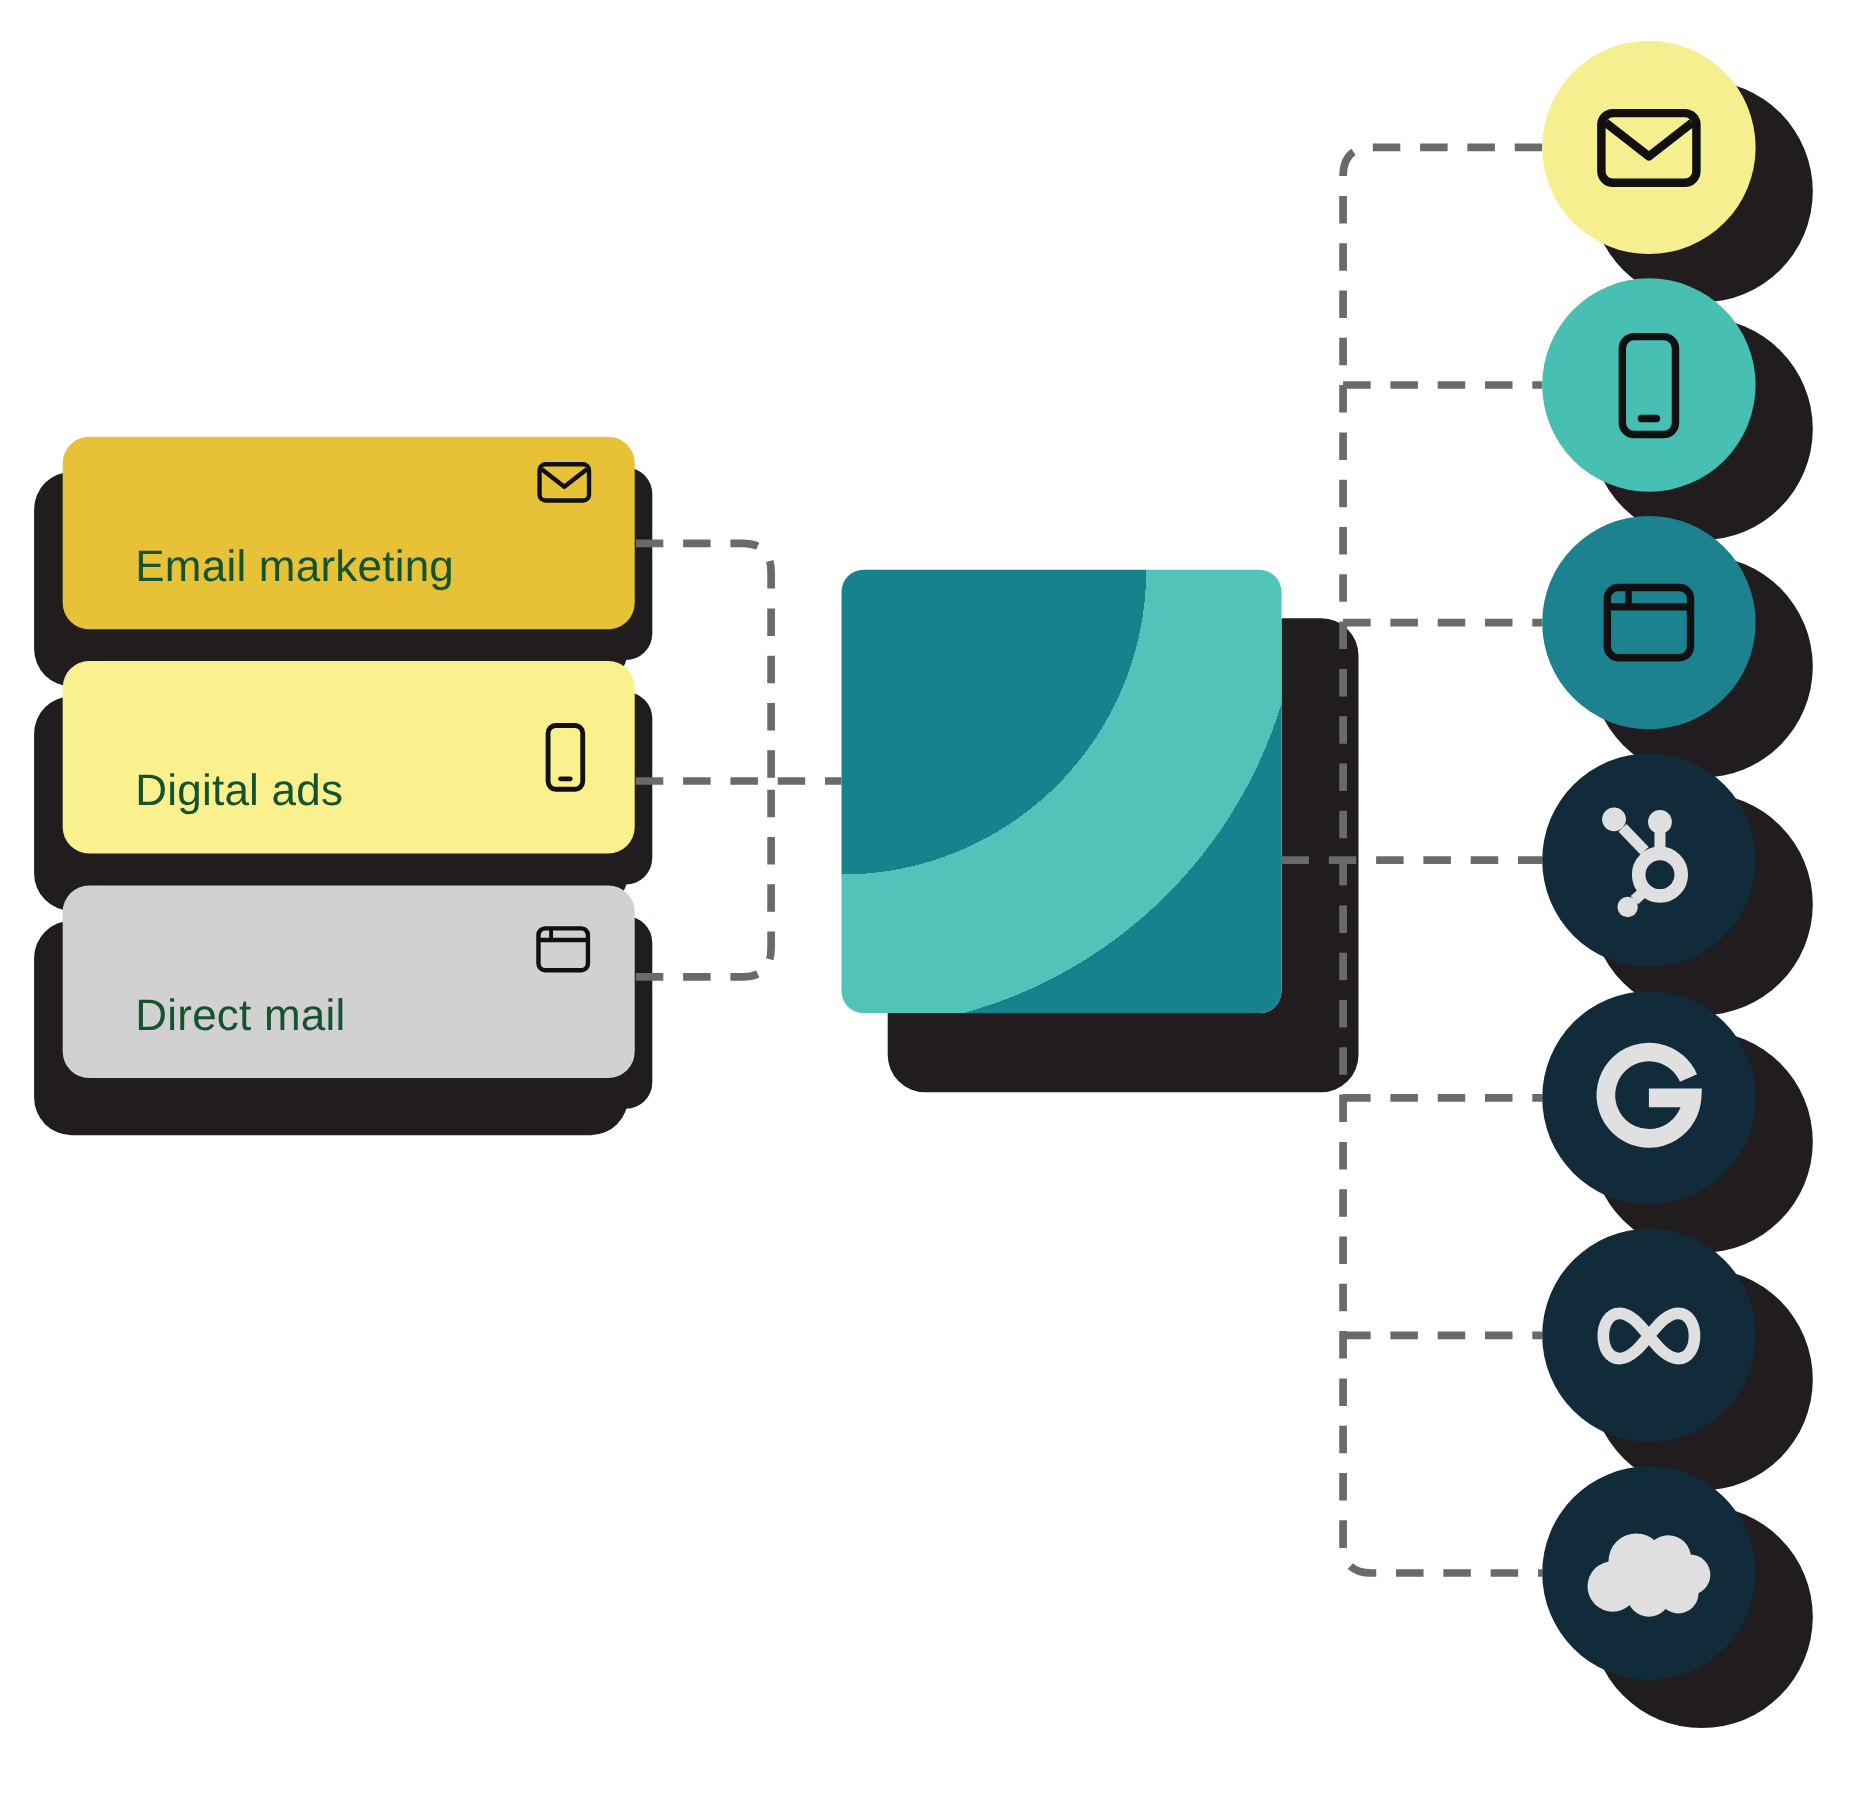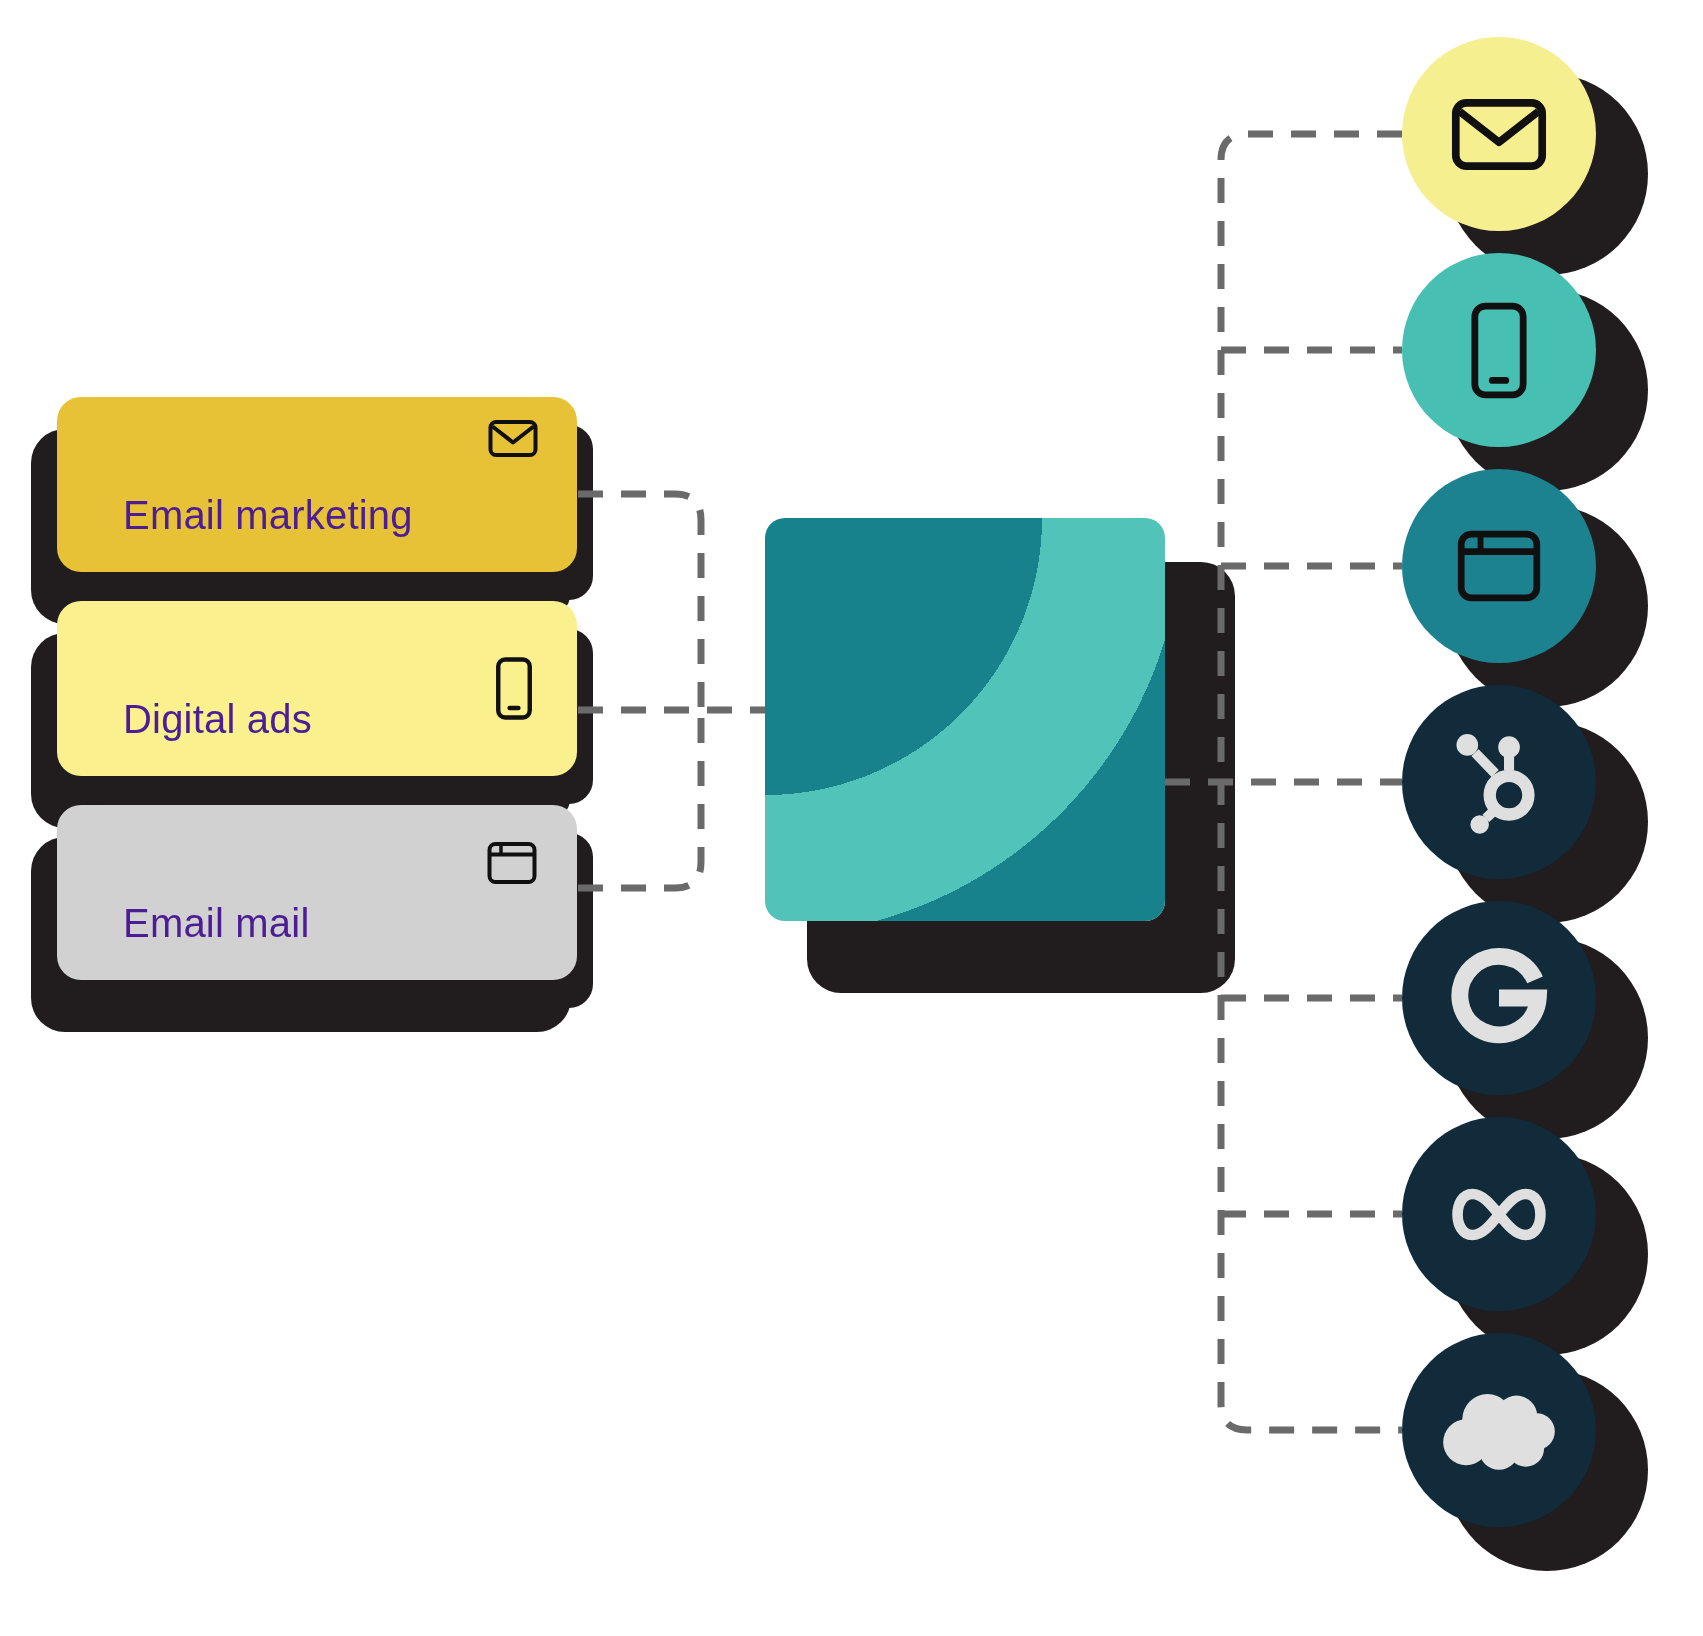--- a/index.html
+++ b/index.html
@@ -16,21 +16,21 @@
     left:57px;width:520px;height:175px;
     border-radius:24px;
     box-shadow:16px 28px 0 0 #211D1E, -16px 42px 0 10px #211D1E;
   }
   .card-0{top:397px;background:#E7C136;}
   .card-1{top:601px;background:#FAF08D;text-align:right;}
   .card-2{top:805px;background:#D2D1D1;}
   .card-label{
     position:absolute;left:66px;bottom:34px;
     font-size:40px;font-weight:500;letter-spacing:.2px;
-    color:#4c1d95;white-space:nowrap;
+    color:#14532d;white-space:nowrap;
   }
   .card-icon{position:absolute;}
   .icon-env-card{top:22px;right:39px;width:50px;height:39px;}
   .icon-phone-card{top:56px;right:44px;width:38px;height:63px;}
   .icon-browser-card{top:36px;right:40px;width:50px;height:44px;}
 
   
   .hub{
     position:absolute;
     left:765px;top:518px;width:400px;height:403px;
@@ -86,21 +86,21 @@
     </svg>
     <span class="card-label">Digital ads</span>
   </div>
 
   <div class="card card-2">
     <svg class="card-icon icon-browser-card" viewBox="0 0 100 88">
       <rect x="5" y="6" width="90" height="76" rx="12" fill="none" stroke="#101010" stroke-width="8"></rect>
       <line x1="6" y1="27" x2="94" y2="27" stroke="#101010" stroke-width="8"></line>
       <line x1="28" y1="9" x2="28" y2="24" stroke="#101010" stroke-width="7"></line>
     </svg>
-    <span class="card-label">Email mail</span>
+    <span class="card-label">Direct mail</span>
   </div>
 
   <div class="hub"></div>
 
   <svg class="connectors" width="1703" height="1636" viewBox="0 0 1703 1636">
     <g fill="none" stroke="#6A6A6A" stroke-width="7" stroke-dasharray="25 18">
       <path d="M578 494 H675 Q701 494 701 520 V710"></path>
       <path d="M578 888 H675 Q701 888 701 862 V710"></path>
       <path d="M578 710 H765"></path>
       <path d="M1402 134 H1247 Q1221 134 1221 160 V1404 Q1221 1430 1247 1430 H1402"></path>

